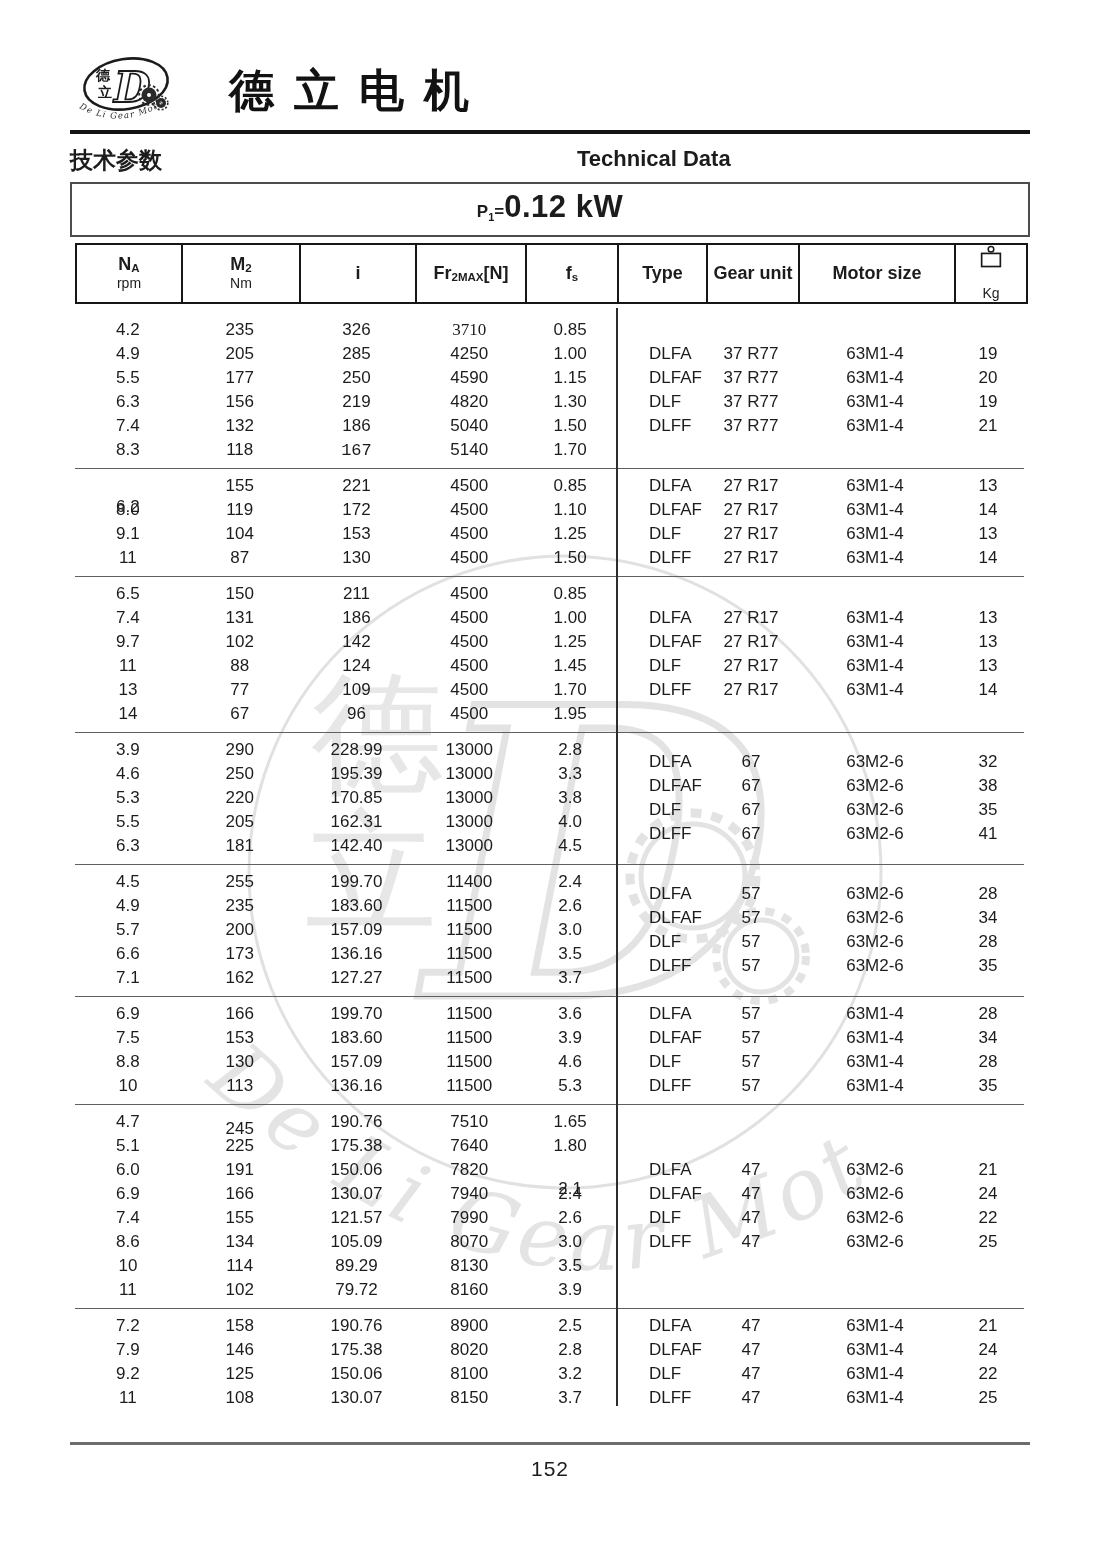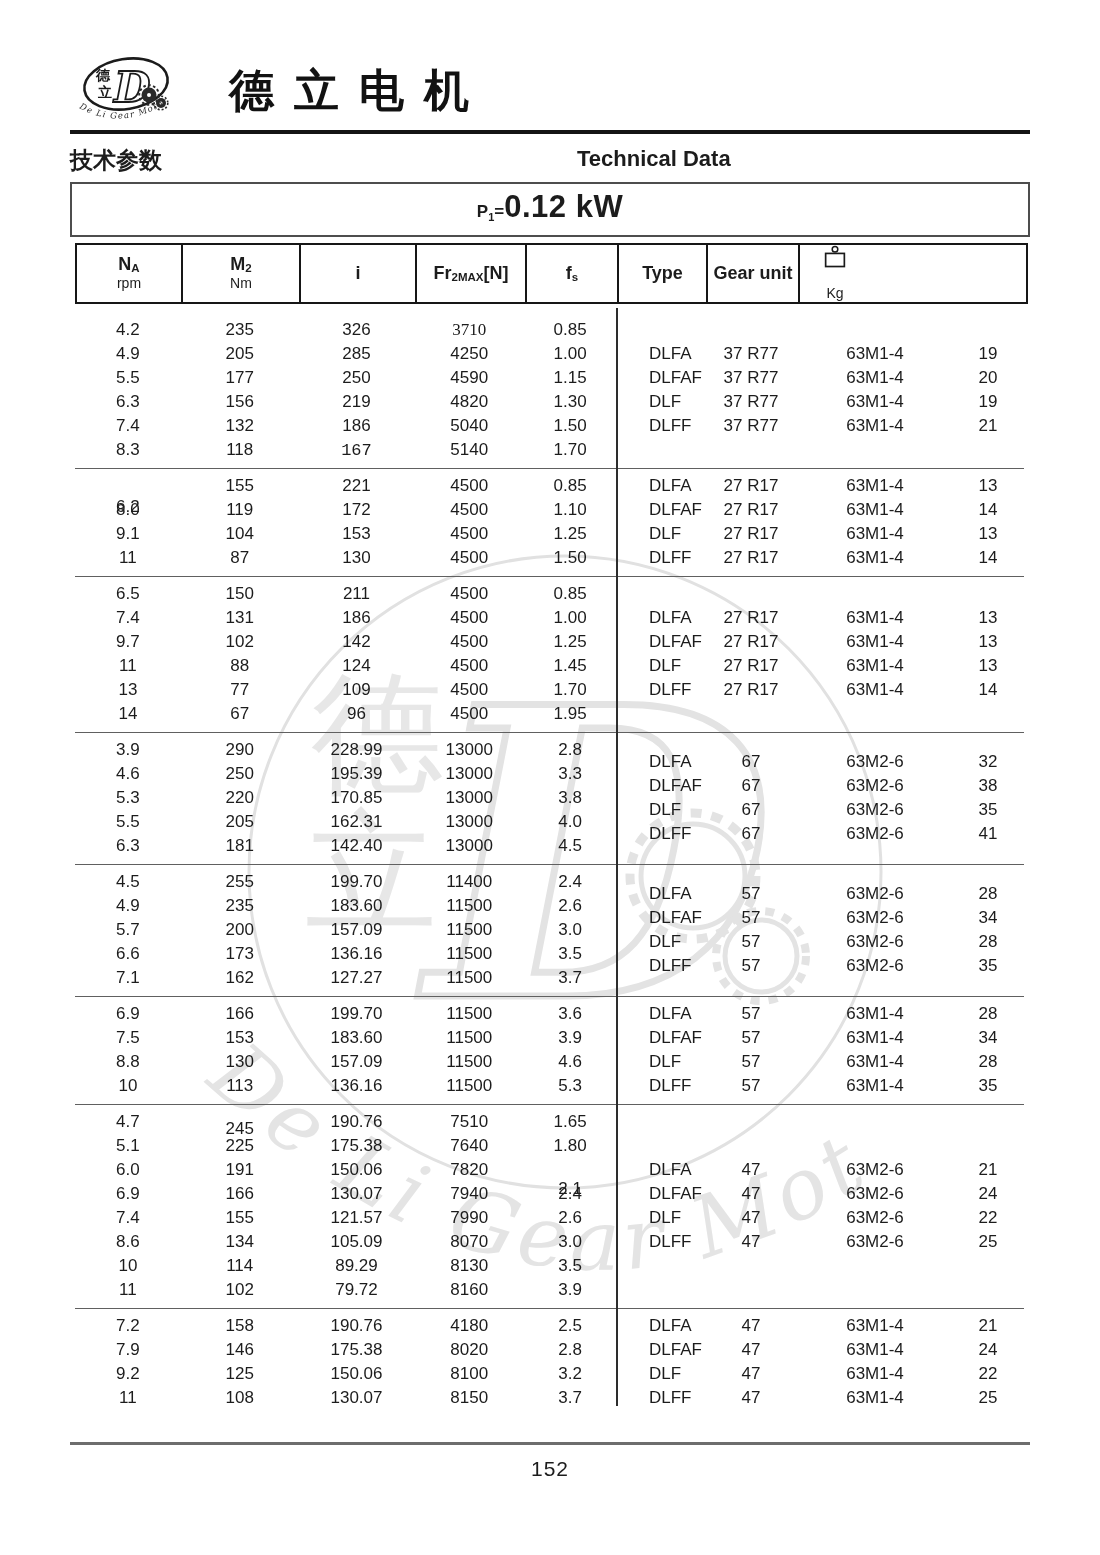--- a/index.html
+++ b/index.html
@@ -121,20 +121,23 @@
       </div>
       <div class="hcell" style="width: 92px;">
         <div class="hmain"><span>f</span><span class="hsub-part">s</span></div>
       </div>
       <div class="hcell" style="width: 89px;">
         <div class="hmain"><span>Type</span></div>
       </div>
       <div class="hcell" style="width: 92px;">
         <div class="hmain"><span>Gear unit</span></div>
       </div>
+      <div class="hcell" style="width: 156px;">
+        <div class="hmain"><span>Motor size</span></div>
+      </div>
       <div class="hcell" style="width: 70px; gap: 14px;">
         <svg width="26" height="28" viewBox="0 0 26 28">
           <circle cx="13" cy="4.5" r="3" fill="none" stroke="#1a1a1a" stroke-width="1.6"></circle>
           <rect x="3" y="9" width="20" height="14" fill="#ffffff" stroke="#1a1a1a" stroke-width="1.8"></rect>
         </svg>
         <div class="hunit">Kg</div>
       </div>
     </div>
 
   <div class="data-area" id="data-area">
@@ -629,21 +632,21 @@
               <div class="vcell" style="width: 70px;">25</div>
             </div>
           </div>
         </div>
         <div class="group">
           <div class="ltable">
             <div class="drow">
               <div class="dcell" style="width: 106px;">7.2</div>
               <div class="dcell" style="width: 118px;">158</div>
               <div class="dcell" style="width: 116px;">190.76</div>
-              <div class="dcell" style="width: 110px;">4180</div>
+              <div class="dcell" style="width: 110px;">8900</div>
               <div class="dcell" style="width: 92px;">2.5</div>
             </div>
             <div class="drow">
               <div class="dcell" style="width: 106px;">7.9</div>
               <div class="dcell" style="width: 118px;">146</div>
               <div class="dcell" style="width: 116px;">175.38</div>
               <div class="dcell" style="width: 110px;">8020</div>
               <div class="dcell" style="width: 92px;">2.8</div>
             </div>
             <div class="drow">

